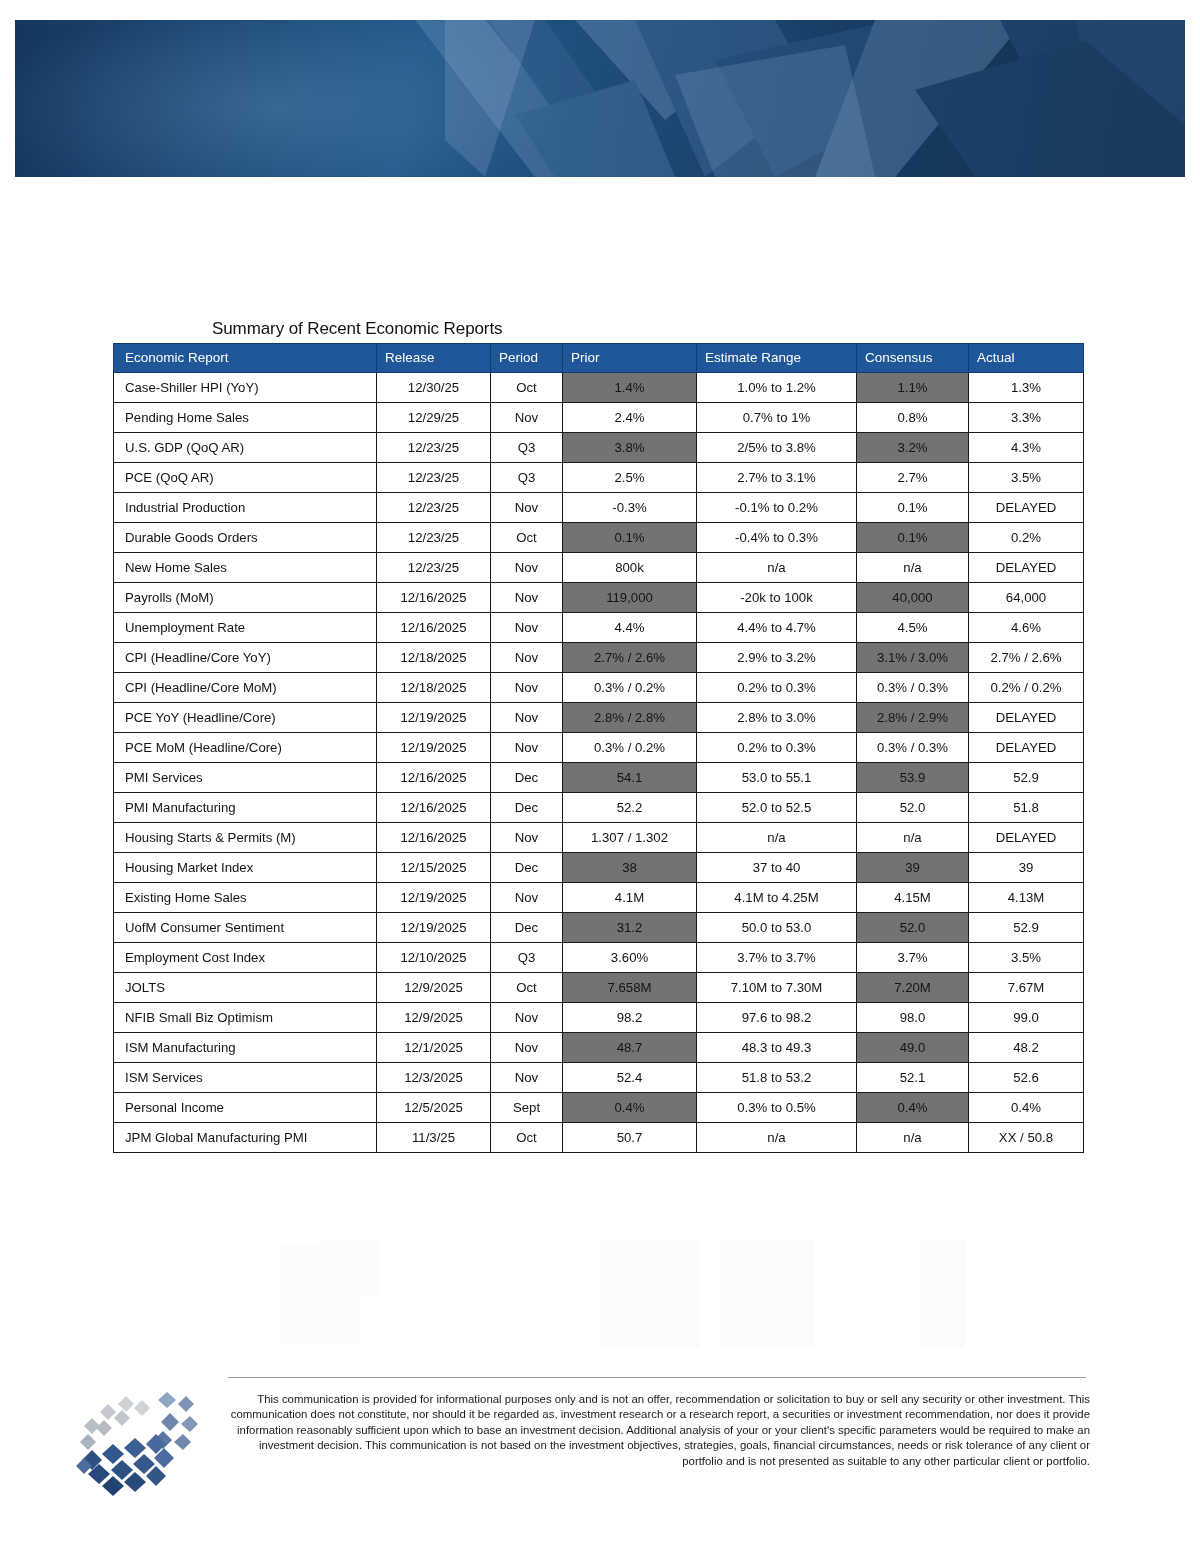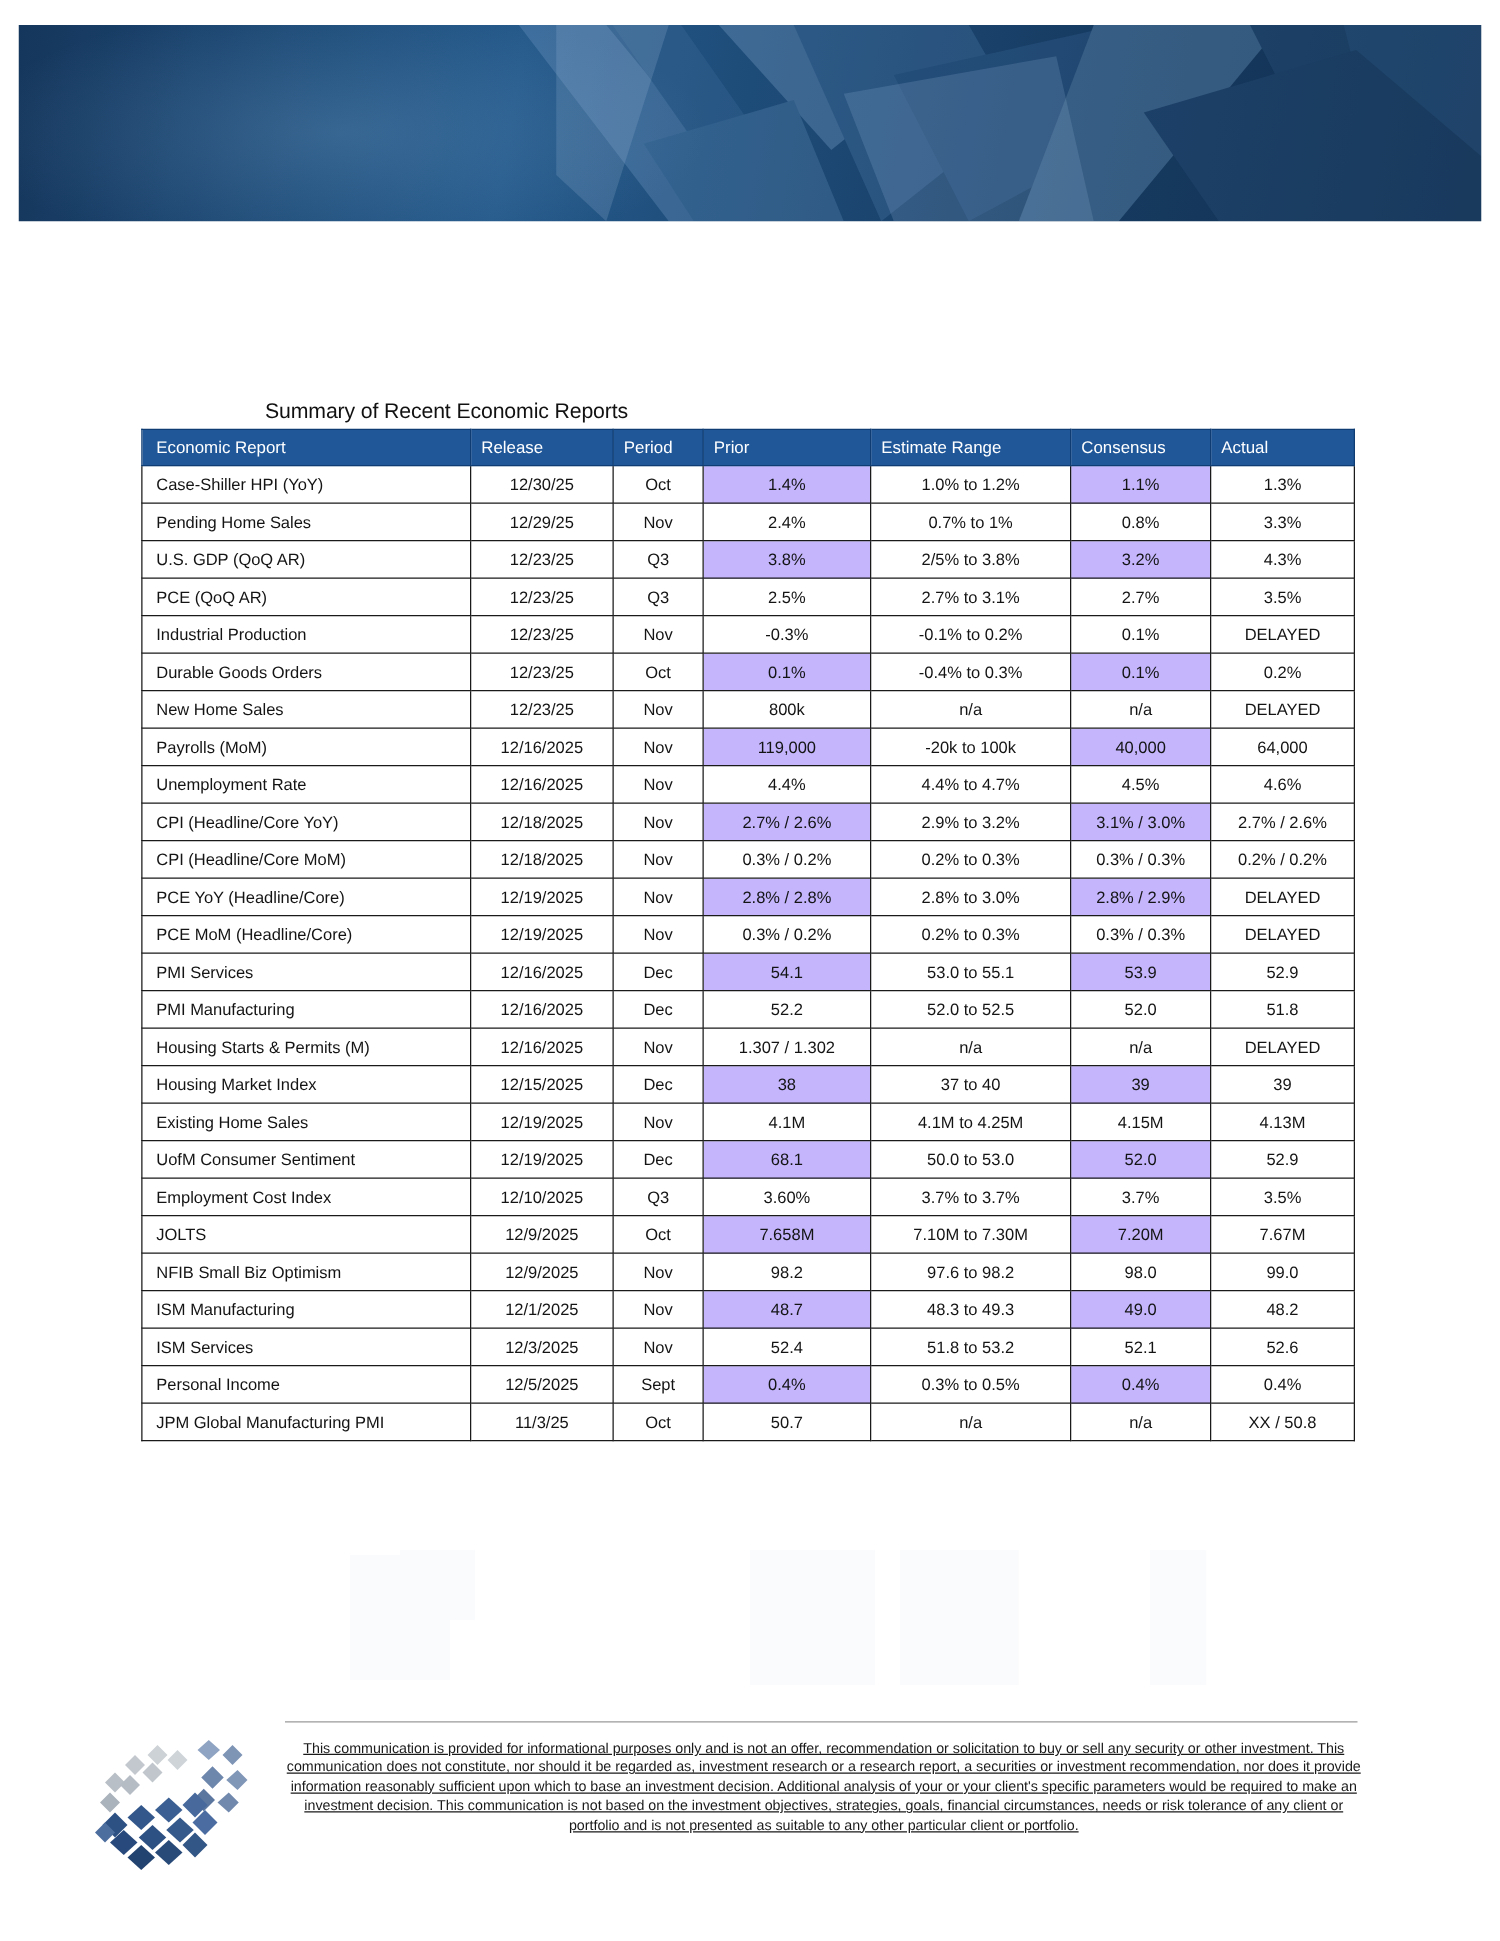--- a/index.html
+++ b/index.html
@@ -105,21 +105,21 @@
     color: #141414;
     white-space: nowrap;
     background: #ffffff;
   }
   table.econ tbody td.left {
     text-align: left;
     padding-left: 11px;
   }
   
   table.econ tbody td.tint {
-    background: #c4b5fd;
+    background: #737373;
   }
 
   
   #footer-rule {
     position: absolute;
     left: 228px;
     top: 1377px;
     width: 858px;
     height: 1px;
     background: #9a9a9a;
@@ -132,22 +132,21 @@
     height: 120px;
   }
   #disclaimer {
     position: absolute;
     left: 228px;
     top: 1392px;
     width: 862px;
     font-size: 11.4px;
     line-height: 15.4px;
     color: #1a1a1a;
-    text-align: center;
-    text-decoration: underline;
+    text-align: right;
   }
 
   
   #watermark {
     position: absolute;
     left: 280px;
     top: 1240px;
     width: 700px;
     height: 110px;
     opacity: 0.035;
@@ -364,21 +363,21 @@
           <td>Nov</td>
           <td>4.1M</td>
           <td>4.1M to 4.25M</td>
           <td>4.15M</td>
           <td>4.13M</td>
         </tr>
         <tr>
           <td class="left">UofM Consumer Sentiment</td>
           <td>12/19/2025</td>
           <td>Dec</td>
-          <td class="tint">68.1</td>
+          <td class="tint">31.2</td>
           <td>50.0 to 53.0</td>
           <td class="tint">52.0</td>
           <td>52.9</td>
         </tr>
         <tr>
           <td class="left">Employment Cost Index</td>
           <td>12/10/2025</td>
           <td>Q3</td>
           <td>3.60%</td>
           <td>3.7% to 3.7%</td>

